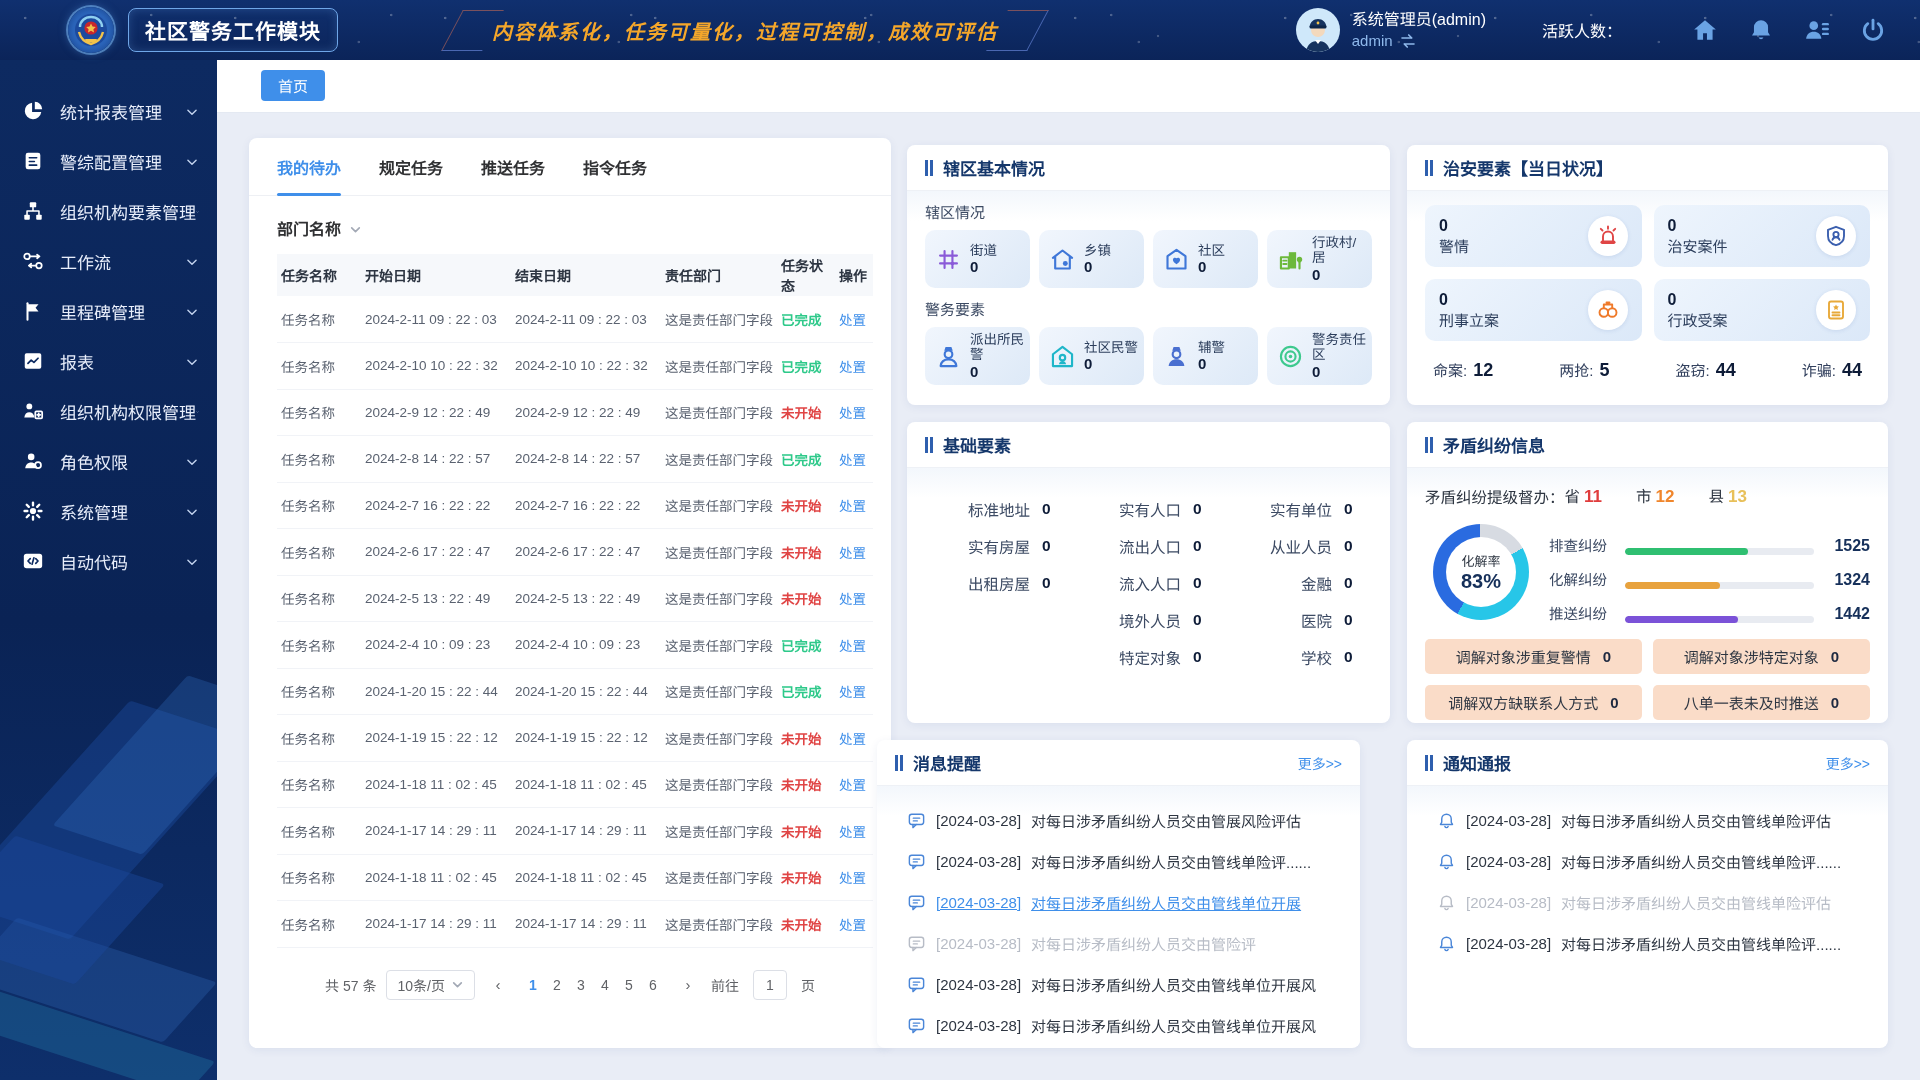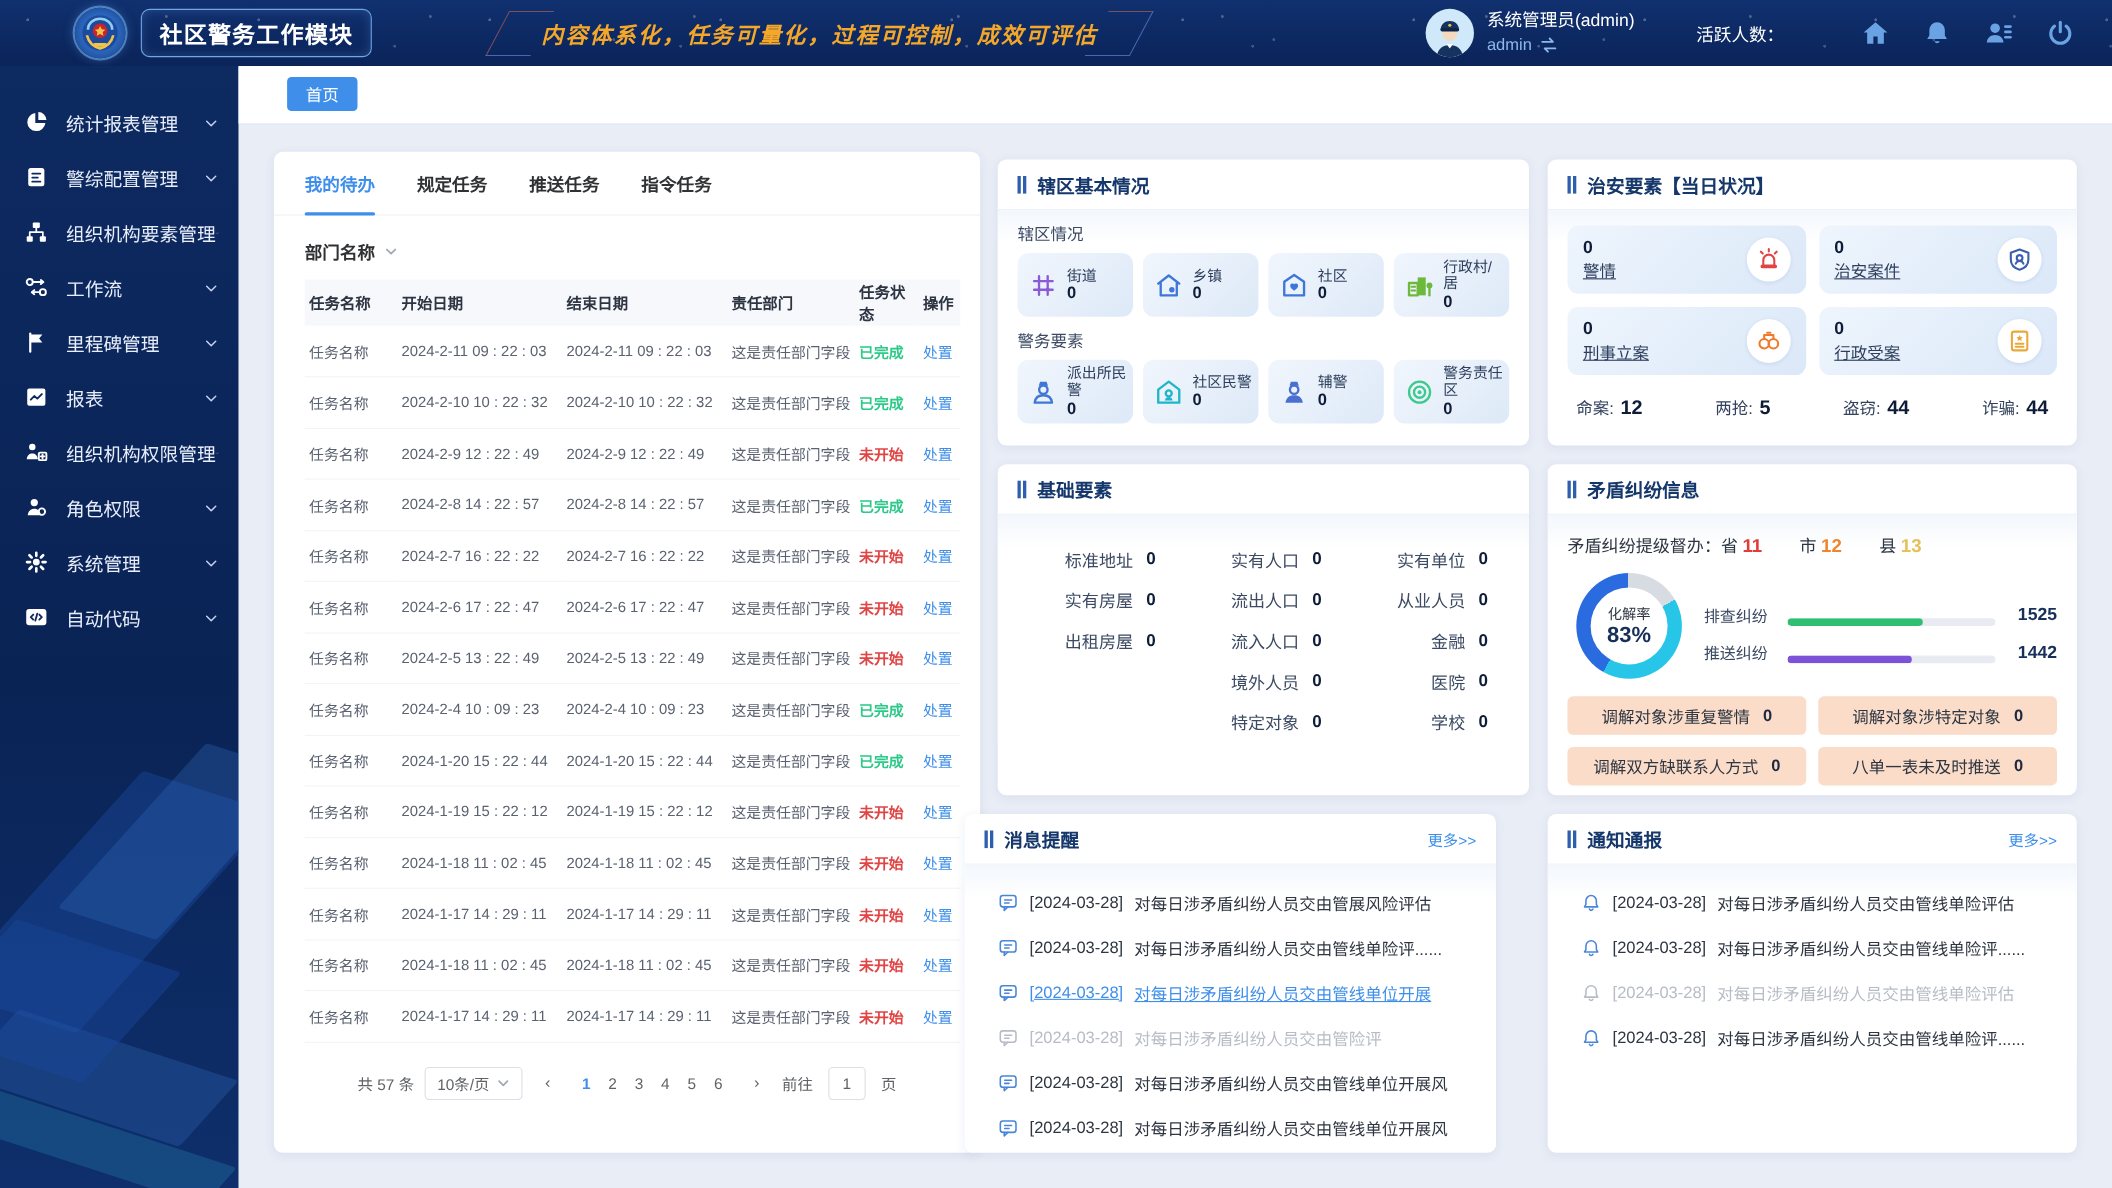--- a/index.html
+++ b/index.html
@@ -142,21 +142,21 @@
   .msg-ic svg { width:100%; height:100%; }
   .msg-date { margin-right:10px; }
   .msg-list li.hl .msg-date, .msg-list li.hl .msg-text { color:#3f8fea; text-decoration:underline; }
   .msg-list li.read { color:#b7bcc6; }
   .msg-list li.read .msg-ic { color:#b7bcc6; }
 
   .sec-grid { display:grid; grid-template-columns:1fr 1fr; gap:12px; padding:14px 18px 0; }
   .sec-tile { height:62px; border-radius:10px; background:linear-gradient(135deg,#eef5fd 0%,#dbe8f8 100%);
     display:flex; align-items:center; justify-content:space-between; padding:0 14px; }
   .sec-val { font-size:16px; font-weight:bold; color:#0e1c38; line-height:1.2; }
-  .sec-name { font-size:15px; color:#2c3e5c;text-decoration:underline; }
+  .sec-name { font-size:15px; color:#2c3e5c; }
   .sec-ic { width:40px; height:40px; border-radius:50%; background:#fff; display:flex;
     align-items:center; justify-content:center; box-shadow:0 1px 4px rgba(40,80,160,.12); }
   .sec-ic svg { width:24px; height:24px; }
   .sec-stats { display:flex; justify-content:space-between; padding:18px 26px 0; }
   .sec-stats .st { font-size:15px; color:#33415e; }
   .sec-stats .st b { font-size:18px; color:#0e1c38; margin-left:6px; }
 
   .esc-line { display:flex; align-items:center; padding:16px 18px 4px; font-size:15.5px; color:#2e3642; }
   .esc-line .esc { margin-right:34px; }
   .esc-line .esc b { font-size:17px; margin-left:4px; }
@@ -974,20 +974,27 @@
           <div class="bars">
 
               <div class="bar-row">
                 <span class="bar-label">排查纠纷</span>
                 <span class="bar-track">
                   <span class="bar-fill" style="width: 65%; background: rgb(47, 191, 113);"></span>
                 </span>
                 <span class="bar-val">1525</span>
               </div>
 
+              <div class="bar-row">
+                <span class="bar-label">化解纠纷</span>
+                <span class="bar-track">
+                  <span class="bar-fill" style="width: 50%; background: rgb(232, 162, 61);"></span>
+                </span>
+                <span class="bar-val">1324</span>
+              </div>
 
               <div class="bar-row">
                 <span class="bar-label">推送纠纷</span>
                 <span class="bar-track">
                   <span class="bar-fill" style="width: 60%; background: rgb(123, 82, 216);"></span>
                 </span>
                 <span class="bar-val">1442</span>
               </div>
             </div>
         </div>

